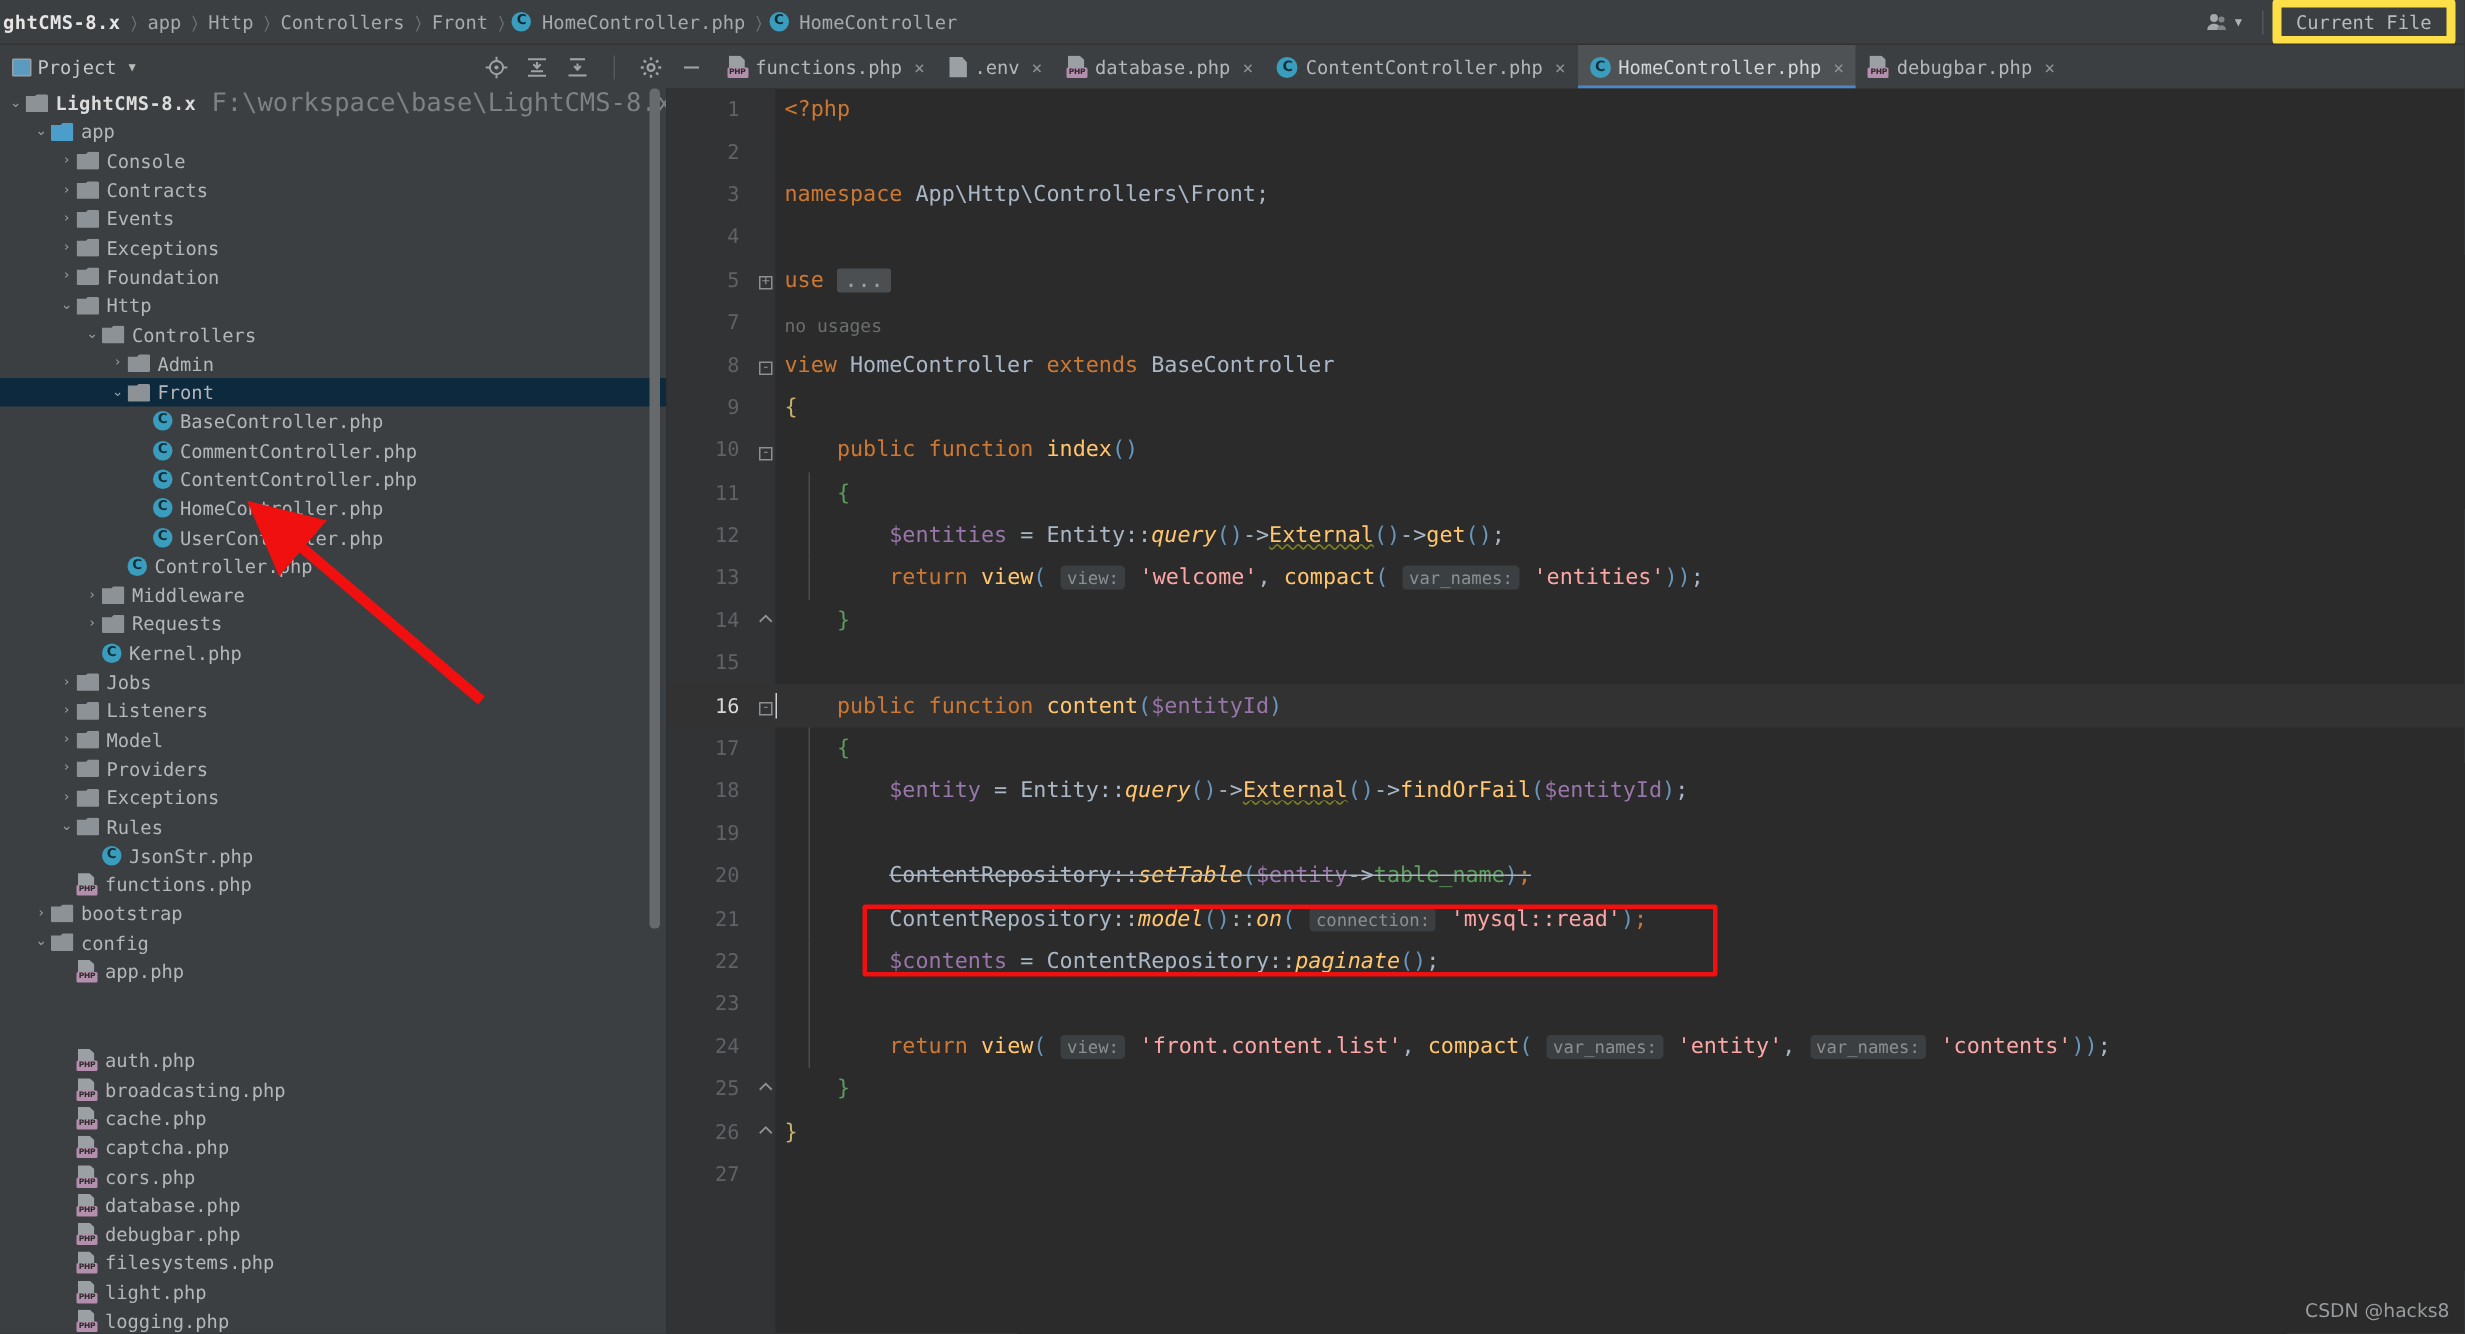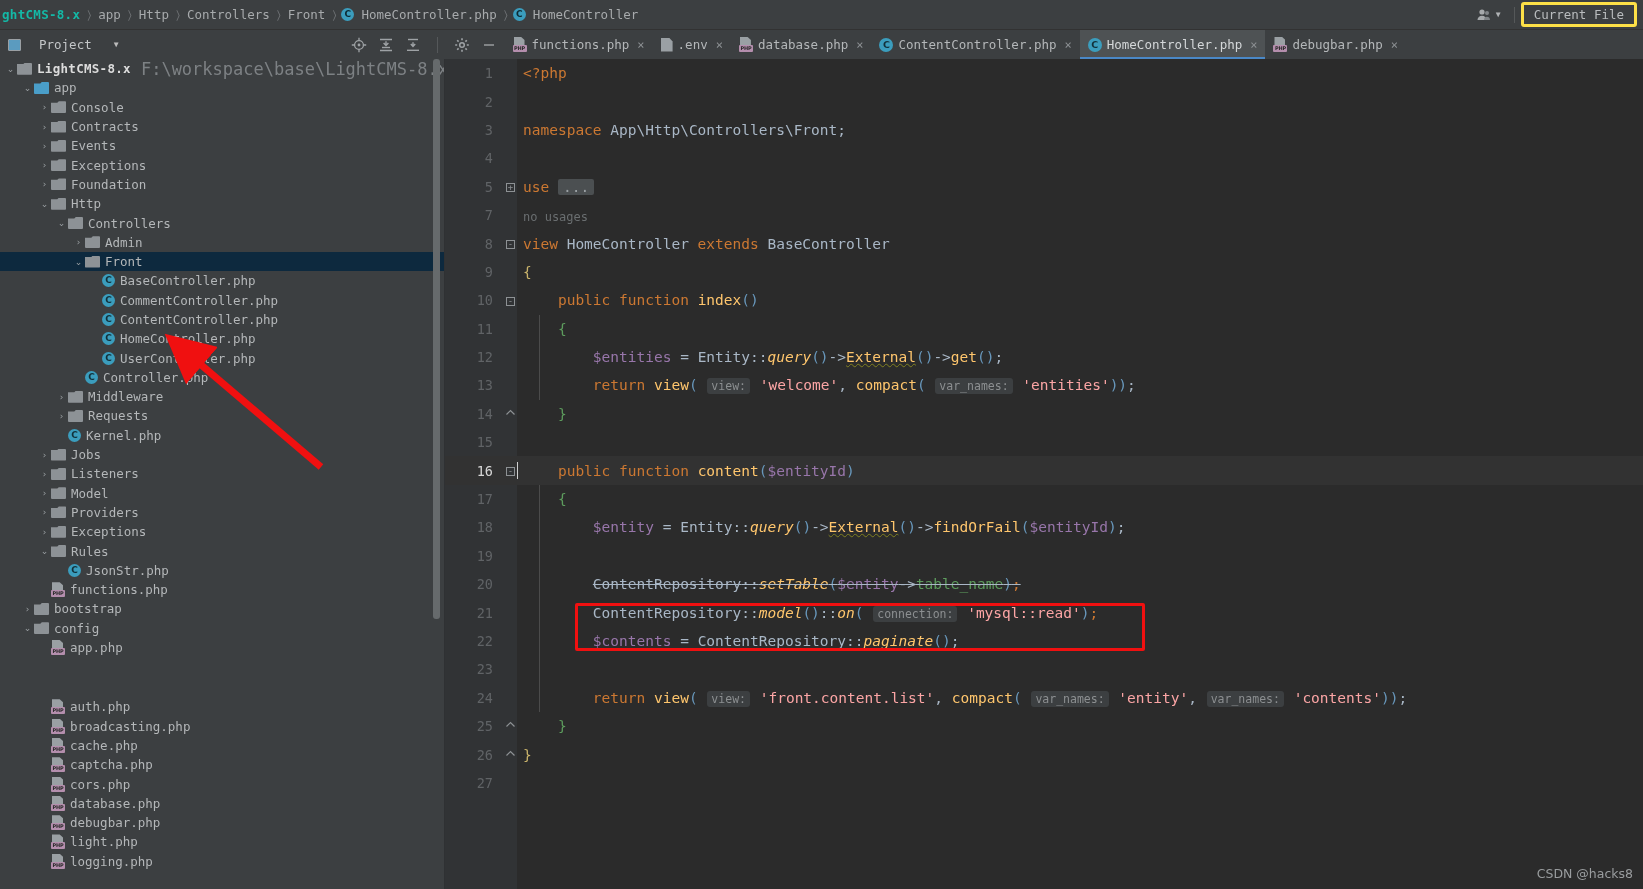--- a/index.html
+++ b/index.html
@@ -17,45 +17,45 @@
     position: absolute; left: 0; top: 0; width: 1643px; height: 30px;
     background: #3c3f41;
     display: flex; align-items: center;
     font-size: 12.5px; color: #a7aaac;
     border-bottom: 1px solid #323232;
     overflow: hidden;
   }
   .crumb { display: flex; align-items: center; white-space: nowrap; }
   .crumb-text { padding: 0 2px; }
   .crumb-sep { color: #6e7174; padding: 0 5px; font-size: 12px; }
-  .crumb.root .crumb-text { color: #14b8a6; font-weight: bold; letter-spacing: .3px; }
+  .crumb.root .crumb-text { color: #e5e5e5; font-weight: bold; letter-spacing: .3px; }
   .crumb-icon-c {
     display:inline-block; width: 13px; height: 13px; border-radius: 50%;
     background: #3b9dbd; color: #0c2a33; font-size: 9px; line-height: 13px;
     text-align: center; margin-right: 5px; font-family:"DejaVu Sans",sans-serif;
     font-weight: bold;
   }
   .bc-right { margin-left: auto; display:flex; align-items:center; gap: 0px; padding-right: 6px; }
   .bc-user { display:flex; align-items:center; color:#b9bcbe; padding: 0 7px; }
   .bc-caret { font-size: 8px; margin-left: 4px; color:#b0b3b5; }
   .bc-divider { width:1px; height:16px; background:#555859; margin: 0 6px; }
   .current-file-box {
-    border: 3px solid #fde047; border-radius: 3px;
+    border: 6px solid #fde047; border-radius: 3px;
     padding: 2px 10px; font-size: 12.5px; color: #b9bcbe;
     background: #3c3f41;
   }
 
   
   .toolbar-row {
     position: absolute; left: 0; top: 30px; width: 1643px; height: 29px;
     background: #3c3f41;
     display: flex; align-items: center;
   }
   .project-btn {
-    display:flex; align-items:center; gap:18px; padding-left: 8px;
+    display:flex; align-items:center; gap:4px; padding-left: 8px;
     color:#c3c6c8; font-size: 12.5px; white-space: nowrap;
   }
   .proj-icon {
     width: 13px; height: 12px; border: 1.5px solid #9aa0a4; background:#5b9bbf;
     display:inline-block; border-radius:1px;
   }
   .proj-caret { font-size: 8px; color:#bbb; margin-left: 4px; }
   .tool-icons { display:flex; align-items:center; gap:11px; margin-left: 232px; }
   .tool-ic { width:16px; height:16px; opacity:.85; display:block; }
   .tool-sep { width:1px; height:16px; background:#55585a; margin: 0 5px; }
@@ -549,20 +549,28 @@
         </span>
         <span class="tree-label">database.php</span>
       </div>
       <div class="tree-row" style="padding-left: 38px;">
         <span class="arrow"></span>
         <span class="php-icon">
           <span class="page"></span>
           <span class="php">PHP</span>
         </span>
         <span class="tree-label">debugbar.php</span>
+      </div>
+      <div class="tree-row" style="padding-left: 38px;">
+        <span class="arrow"></span>
+        <span class="php-icon">
+          <span class="page"></span>
+          <span class="php">PHP</span>
+        </span>
+        <span class="tree-label">filesystems.php</span>
       </div>
       <div class="tree-row" style="padding-left: 38px;">
         <span class="arrow"></span>
         <span class="php-icon">
           <span class="page"></span>
           <span class="php">PHP</span>
         </span>
         <span class="tree-label">light.php</span>
       </div>
       <div class="tree-row" style="padding-left: 38px;">

